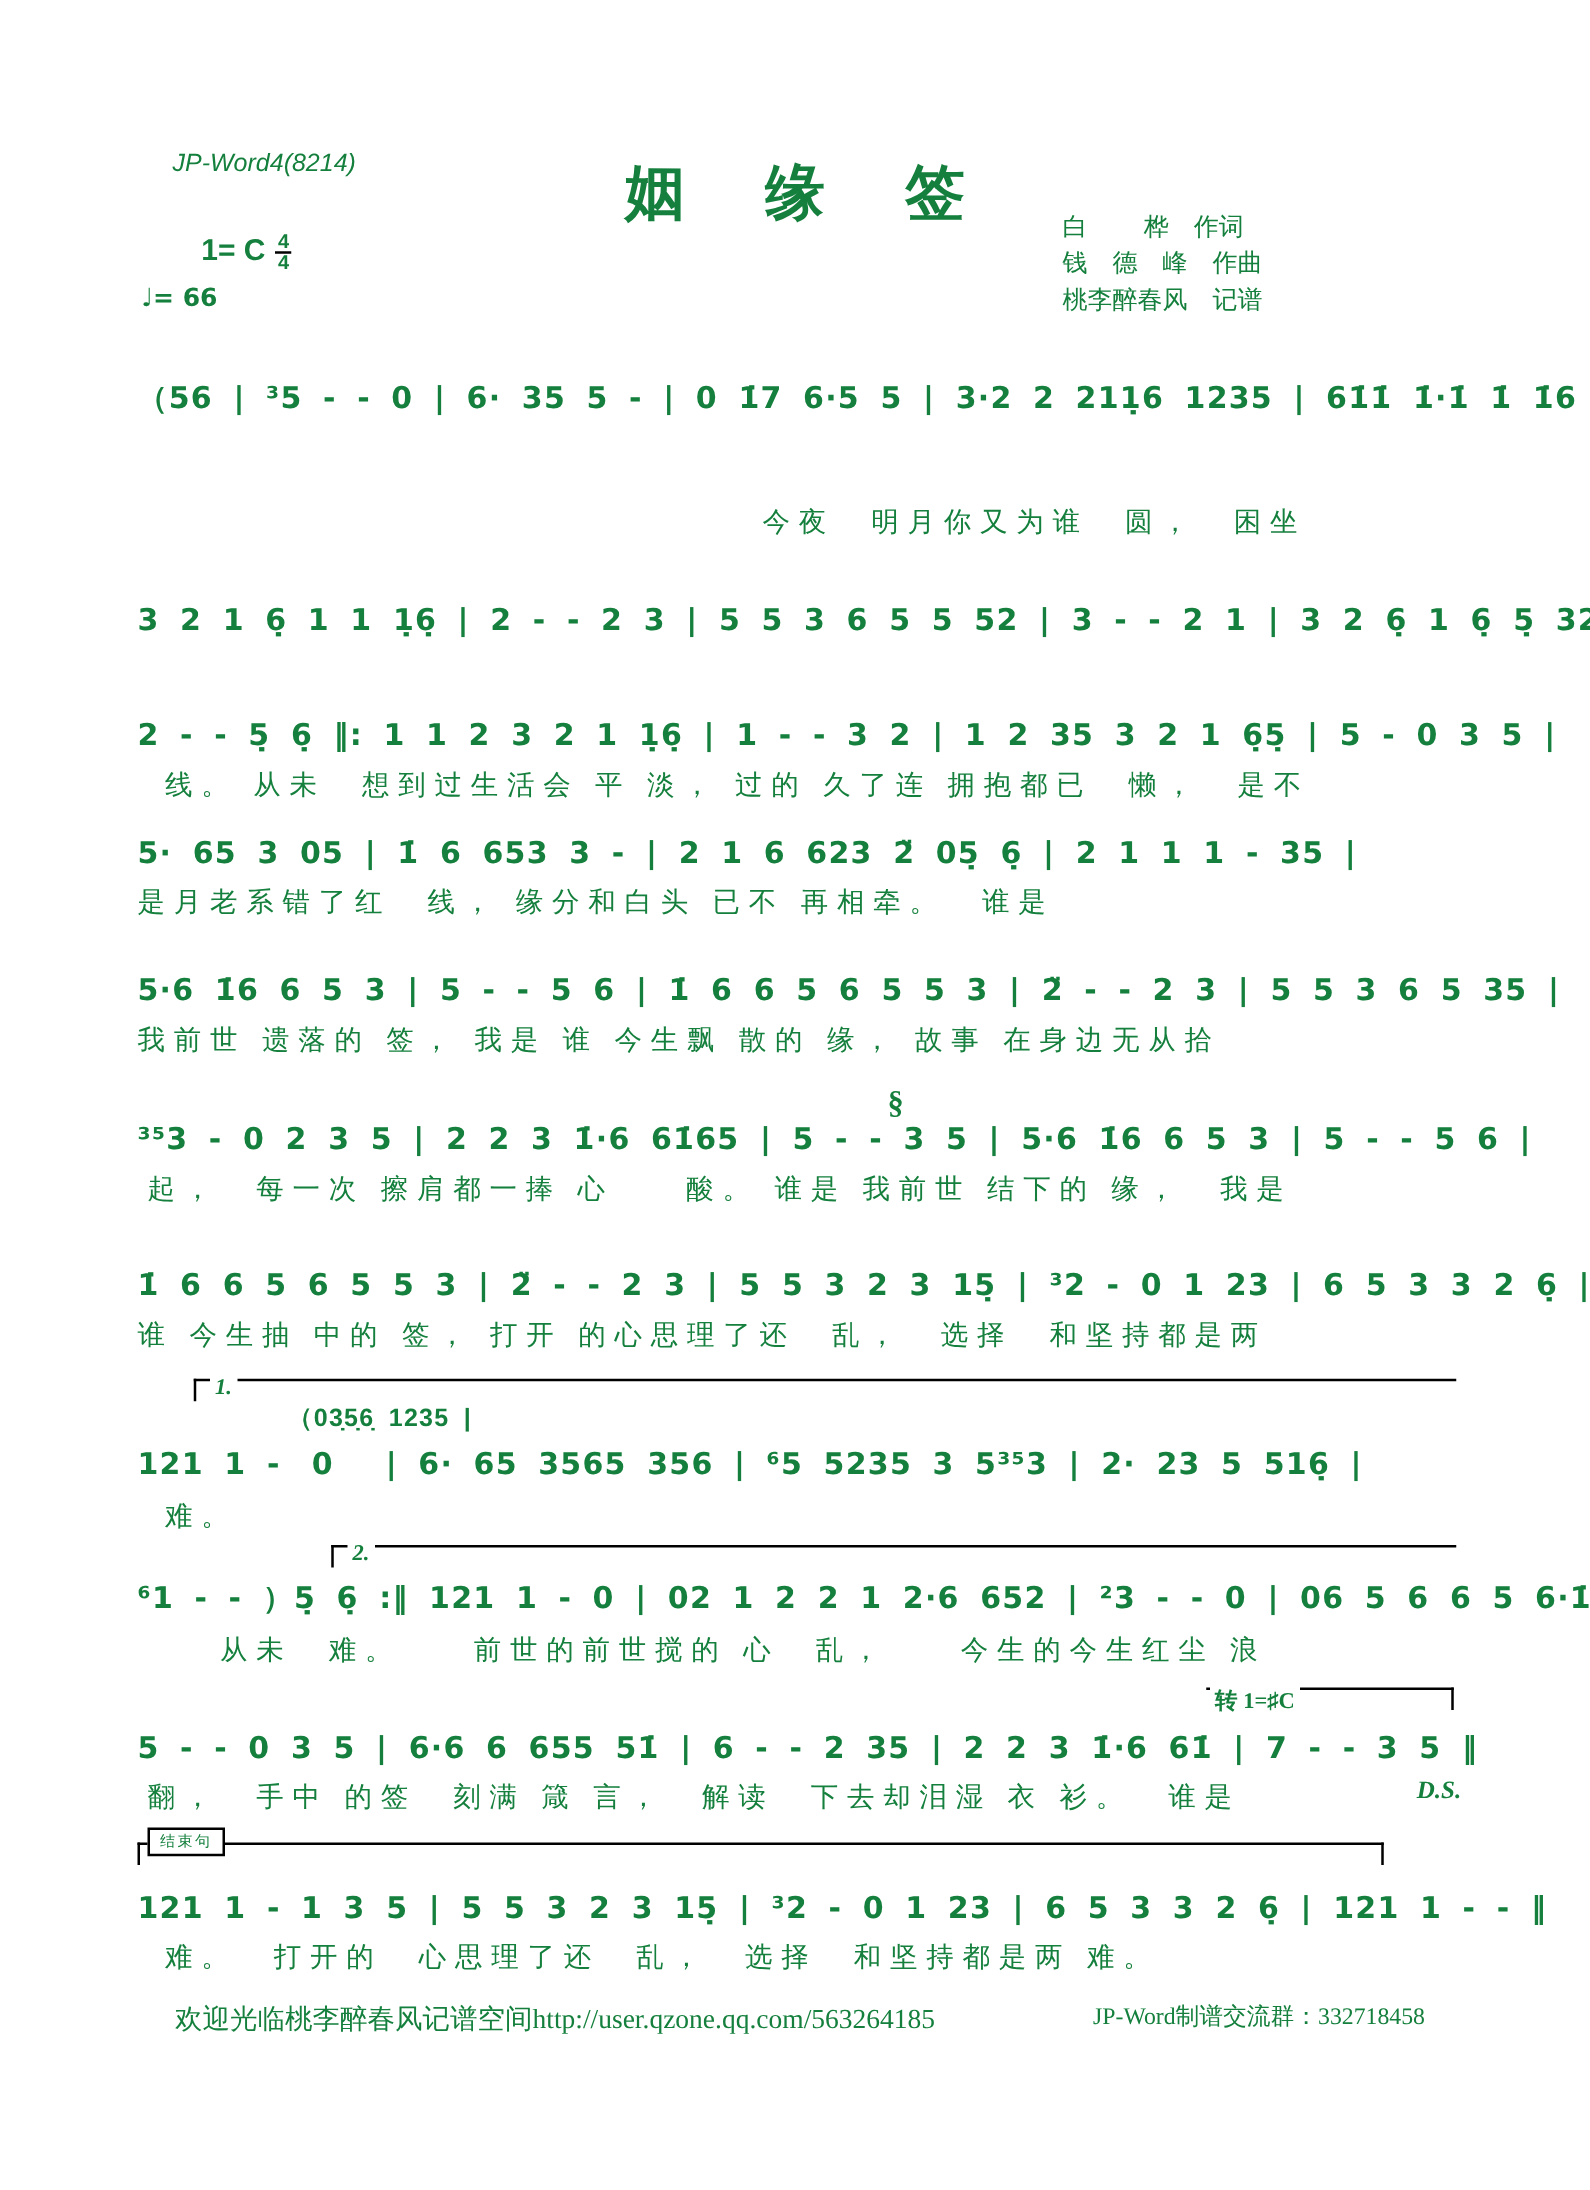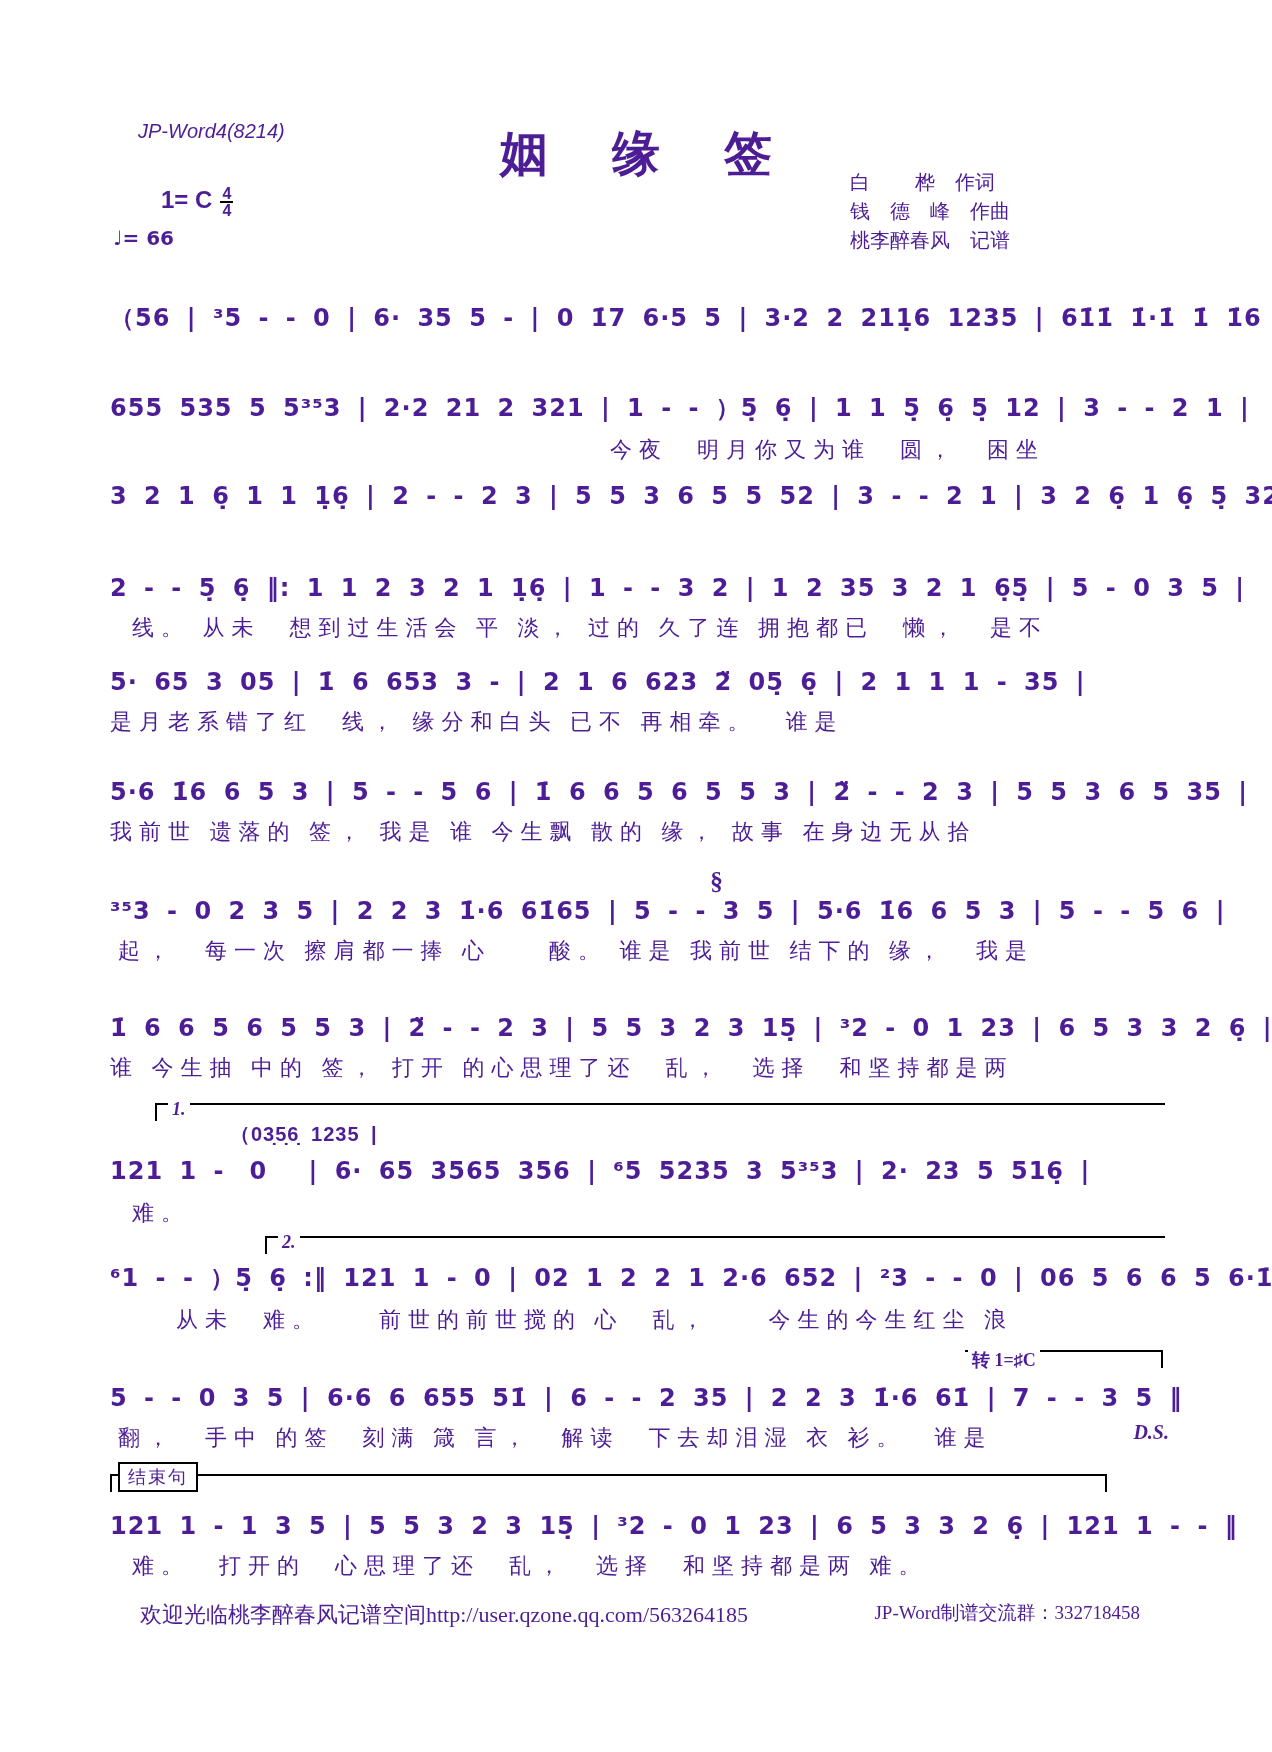--- a/index.html
+++ b/index.html
@@ -1,18 +1,18 @@
 <!DOCTYPE html>
 <html><head>
 <meta charset="utf-8">
 <style>
   html,body { margin:0; padding:0; background:#e8e8e8; }
   .page {
     position:relative; width:1272px; height:1752px; margin:0 auto;
-    background:#ffffff; color:#4c1d95;
+    background:#ffffff; color:#15803d;
     font-family:"Liberation Serif", serif;
     overflow:hidden;
   }
   .watermark {
     position:absolute; left:138px; top:120px;
     font-family:"Liberation Sans", sans-serif;
     font-style:italic; font-size:20px;
   }
   .page-title {
     position:absolute; left:0; top:122px; width:100%;
@@ -72,21 +72,21 @@
   .keychange {
     position:absolute; top:-36px; left:858px;
     font-weight:bold; font-size:18px; background:#fff; padding:0 4px;
   }
   .ds {
     position:absolute; right:-4px; top:-2px;
     font-style:italic; font-weight:bold; font-size:20px; letter-spacing:0;
   }
   .ending-label {
     position:absolute; top:-50px; left:8px;
-    border:2px solid #000; font-size:18px; padding:1px 8px;
+    border:2px solid #000; font-size:12px; padding:1px 8px;
     background:#fff; letter-spacing:2px;
   }
   .footer-left  { position:absolute; left:140px;  top:1600px; font-size:22px; }
   .footer-right { position:absolute; right:132px; top:1600px; font-size:19px; }
 </style>
 </head>
 <body>
 
 <div class="page">
 
@@ -97,21 +97,20 @@
 桃李醉春风　记谱</div>
 
   <div class="keyrow"><span>1= C</span><span class="frac"><span class="top" style="display:block;">4</span><span style="display:block;">4</span></span></div>
   <div class="tempo">♩= 66</div>
 
   <div class="system" style="top:302px">
     <div class="notes">（56 | ³5 - - 0 | 6· 35 5 - | 0 1̇7 6·5 5 | 3·2 2 211̣6 1235 | 61̇1̇ 1̇·1̇ 1̇ 1̇6 |</div>
   </div>
 
   <div class="system" style="top:392px">
-    <div class="notes">655 535 5 5³⁵3 | 2·2 21 2 321 | 1 - - ）5̣ 6̣ | 1 1 5̣ 6̣ 5̣ 12 | 3 - - 2 1 |</div>
     <div class="lyrics" style="padding-left:500px">今夜　明月你又为谁　圆，　困坐</div>
   </div>
 
   <div class="system" style="top:482px">
     <div class="notes">3 2 1 6̣ 1 1 1̣6̣ | 2 - - 2 3 | 5 5 3 6 5 5 52 | 3 - - 2 1 | 3 2 6̣ 1 6̣ 5̣ 32 |</div>
   </div>
 
   <div class="system" style="top:574px">
     <div class="notes">2 - - 5̣ 6̣ ‖: 1 1 2 3 2 1 1̣6̣ | 1 - - 3 2 | 1 2 35 3 2 1 6̣5̣ | 5 - 0 3 5 |</div>
     <div class="lyrics" style="padding-left:22px">线。 从未　想到过生活会 平 淡， 过的 久了连 拥抱都已　懒，　是不</div>

